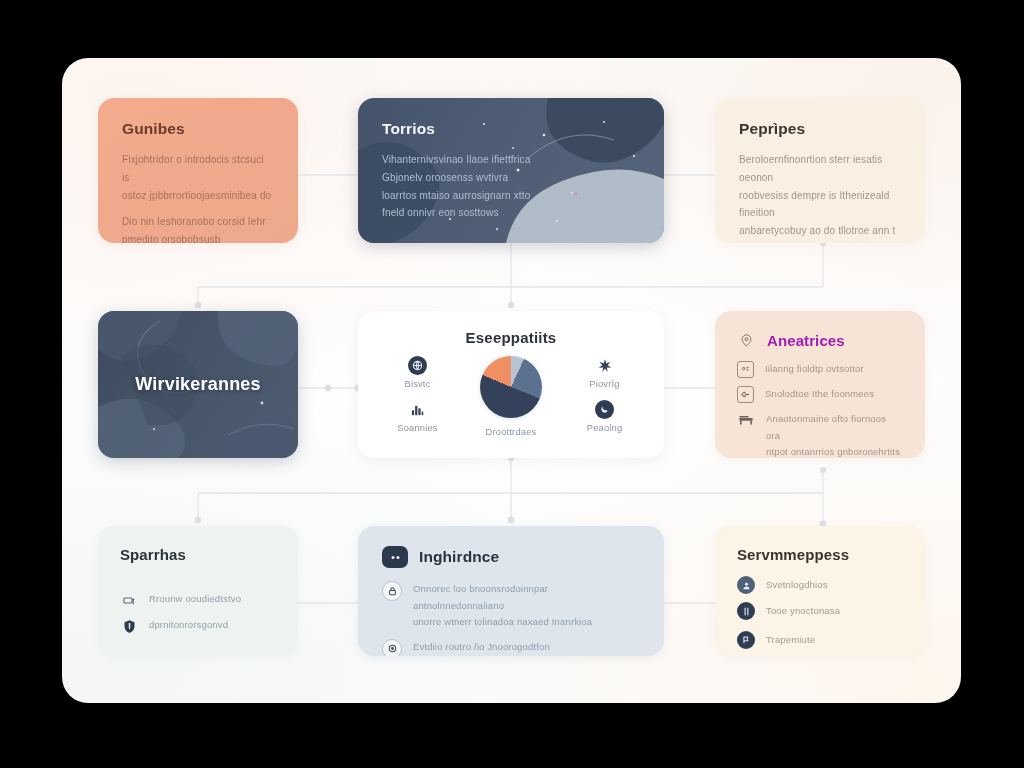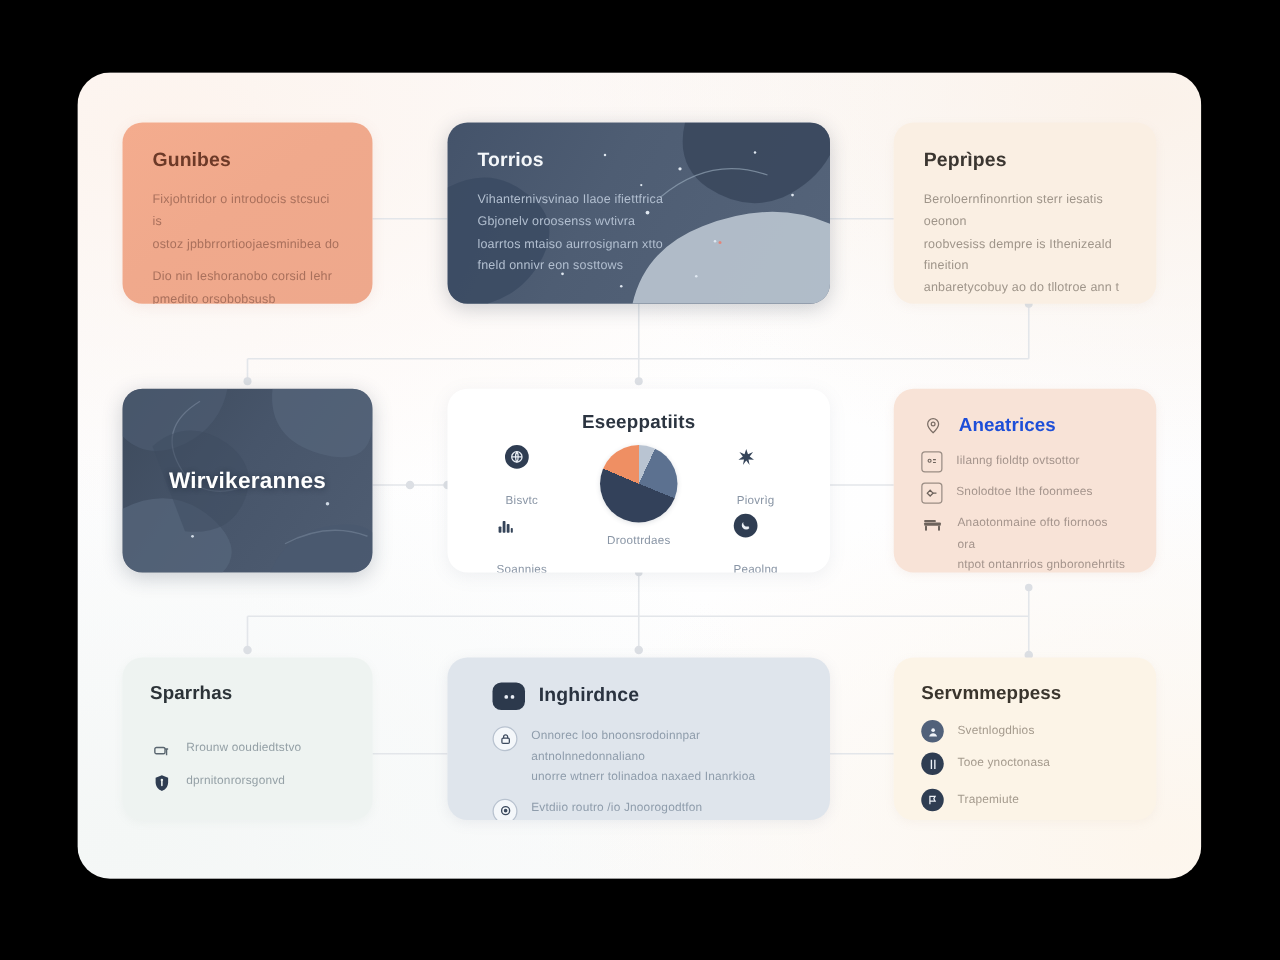--- a/index.html
+++ b/index.html
@@ -73,21 +73,20 @@
     background: #f8e3d7;
     box-shadow: 0 2px 8px rgba(195,150,125,.10);
   }
   .chrome-mint {
     background: #eef3f1;
     box-shadow: 0 2px 8px rgba(130,150,145,.07);
   }
   .chrome-slate {
     background: #dfe5ec;
     box-shadow: 0 2px 10px rgba(120,135,155,.12);
-    padding-left: 12px;
   }
   .chrome-cream2 {
     background: #fcf4e7;
     box-shadow: 0 2px 8px rgba(190,170,140,.08);
   }
 
   
   .h-card-1 { height: 145px; }
   .h-card-2 { height: 147px; }
   .h-card-3 { height: 130px; }
@@ -144,21 +143,21 @@
   .metric-grid {
     position: relative;
     display: grid;
     grid-template-columns: 1fr 1.15fr 1fr;
     grid-template-rows: auto auto;
     align-items: start;
     justify-items: center;
     row-gap: 6px;
     padding-top: 4px;
   }
-  .stat { display: flex; flex-direction: column; align-items: flex-start; gap: 20px; }
+  .stat { display: flex; flex-direction: column; align-items: center; gap: 4px; }
   .stat-label {
     font-size: 9.3px;
     color: #8995a5;
     letter-spacing: .2px;
   }
   .ico-circle {
     width: 19px; height: 19px; border-radius: 50%;
     background: #2f3d52;
     display: flex; align-items: center; justify-content: center;
     color: #e9eef5;
@@ -219,21 +218,21 @@
     display: flex; align-items: center; justify-content: center;
     color: #e9eef5;
   }
   .row-text { font-size: 9.5px; line-height: 1.75; letter-spacing: .15px; }
   .row-text.on-salmon { color: #a4948c; }
   .row-text.on-mint   { color: #94a0a6; }
   .row-text.on-slate  { color: #8e9cab; }
   .row-text.on-cream2 { color: #a49a8d; }
 
   .lh-title { font-size: 15px; font-weight: bold; letter-spacing: .1px; }
-  .lh-title.on-salmon { color: #1d4ed8; }
+  .lh-title.on-salmon { color: #a21caf; }
   .lh-title.on-mint   { color: #2c3338; }
   .lh-title.on-slate  { color: #2a3340; }
   .lh-title.on-cream2 { color: #3a352d; }
 </style>
 </head>
 <body>
 
 <div id="panel">
 
   <svg id="wires" viewBox="0 0 899 645" preserveAspectRatio="none">

